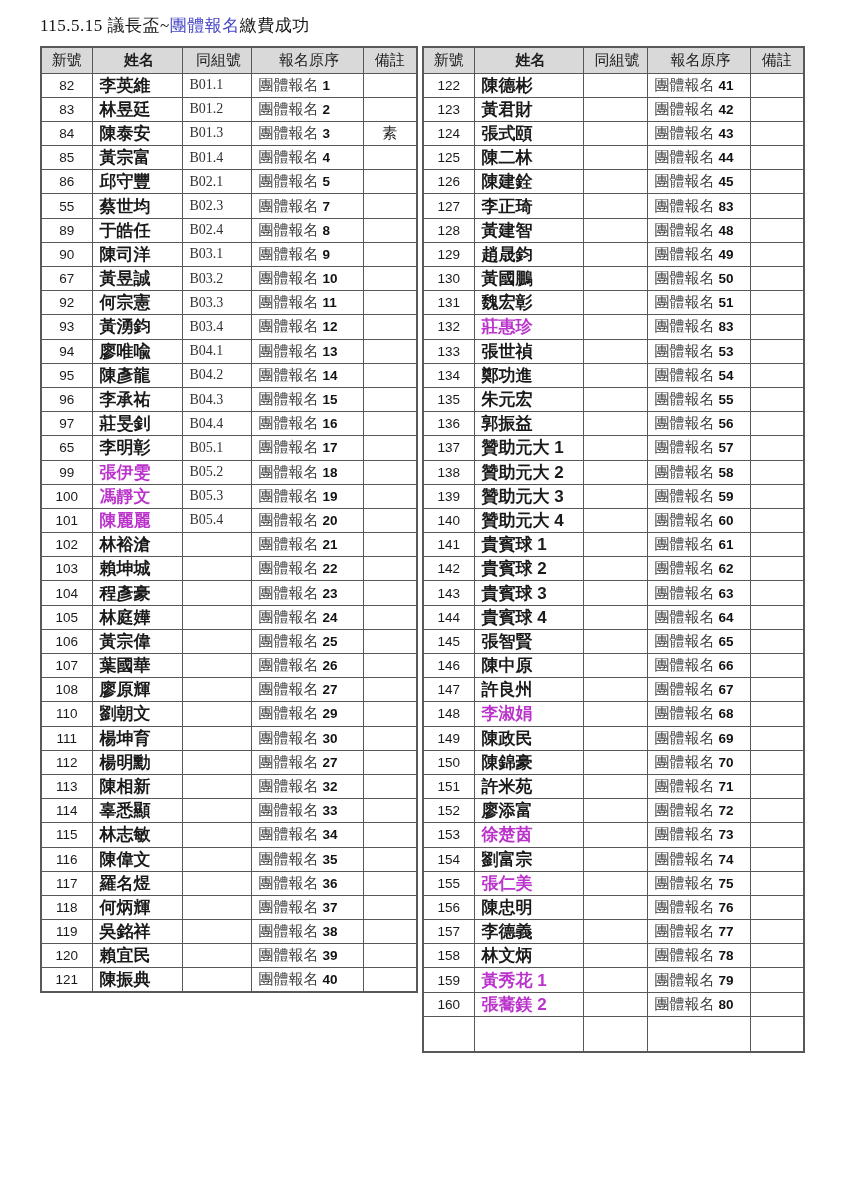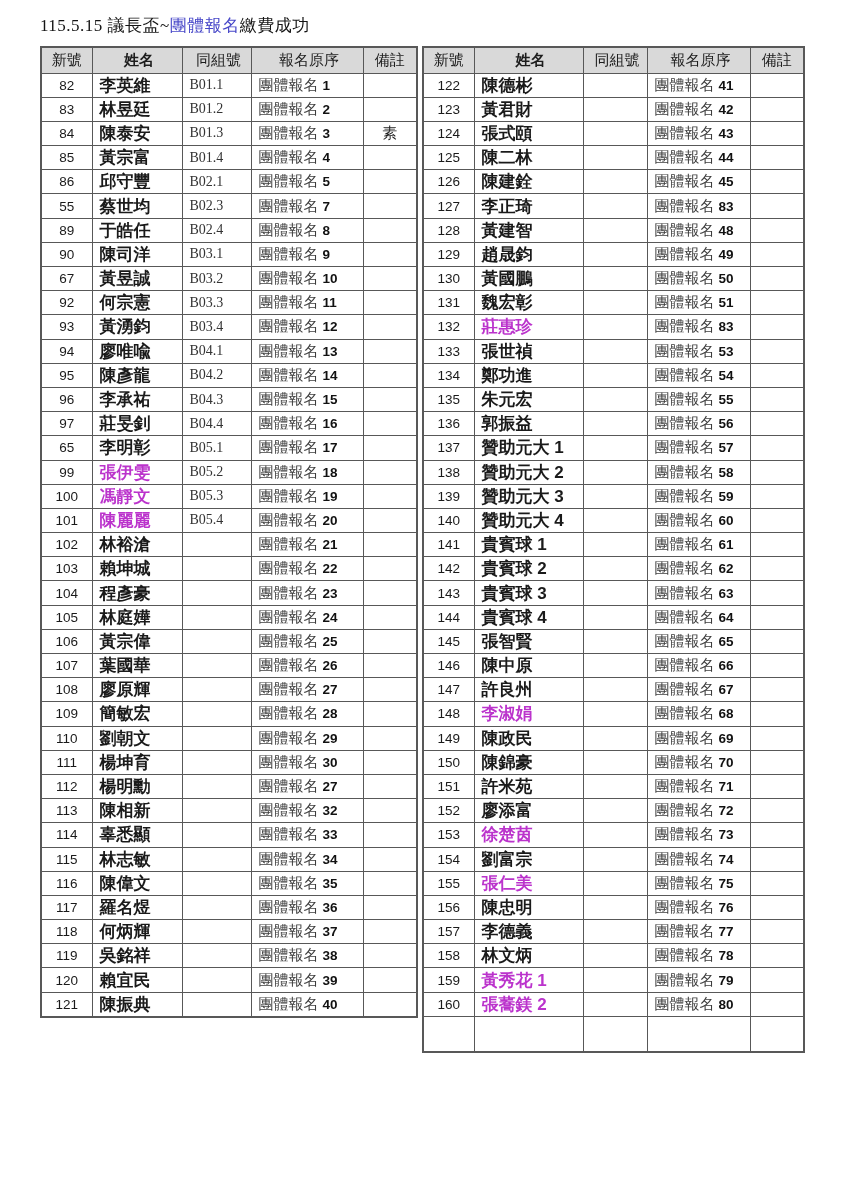--- a/index.html
+++ b/index.html
@@ -253,27 +253,20 @@
           <td class="col-note"></td>
         </tr>
         <tr>
           <td class="col-no">108</td>
           <td class="col-name"><span>廖原輝</span></td>
           <td class="col-group"></td>
           <td class="col-orig"><span class="orig-label">團體報名</span><span class="orig-num">27</span></td>
           <td class="col-note"></td>
         </tr>
         <tr>
-          <td class="col-no">109</td>
-          <td class="col-name"><span>簡敏宏</span></td>
-          <td class="col-group"></td>
-          <td class="col-orig"><span class="orig-label">團體報名</span><span class="orig-num">28</span></td>
-          <td class="col-note"></td>
-        </tr>
-        <tr>
           <td class="col-no">110</td>
           <td class="col-name"><span>劉朝文</span></td>
           <td class="col-group"></td>
           <td class="col-orig"><span class="orig-label">團體報名</span><span class="orig-num">29</span></td>
           <td class="col-note"></td>
         </tr>
         <tr>
           <td class="col-no">111</td>
           <td class="col-name"><span>楊坤育</span></td>
           <td class="col-group"></td>

